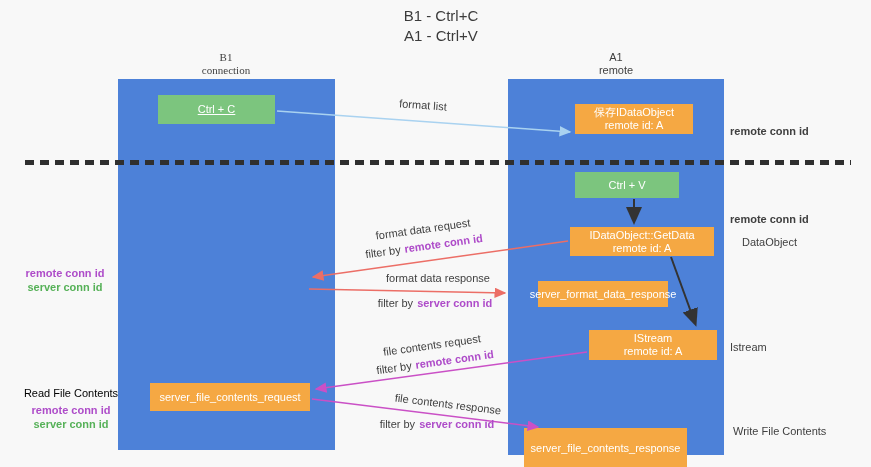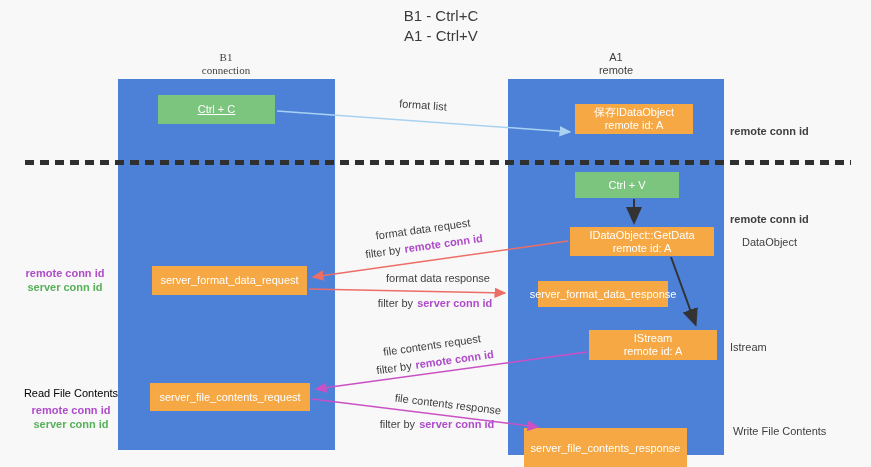--- a/index.html
+++ b/index.html
@@ -92,23 +92,20 @@
     </div>
   </div>
 
   <div class="node orange" style="left:589px;top:330px;width:128px;height:30px;">
     <div>
       <div>IStream</div>
       <div>remote id: A</div>
     </div>
   </div>
 
-  <div class="node orange" style="left:152px;top:266px;width:155px;height:29px;">
-    <span>server_format_data_request</span>
-  </div>
   <div class="node orange" style="left:538px;top:281px;width:130px;height:26px;">
     <span>server_format_data_response</span>
   </div>
   <div class="node orange" style="left:150px;top:383px;width:160px;height:28px;">
     <span>server_file_contents_request</span>
   </div>
   <div class="node orange" style="left:524px;top:416px;width:163px;height:40px;margin-top:12px;">
     <span>server_file_contents_response</span>
   </div>
 

